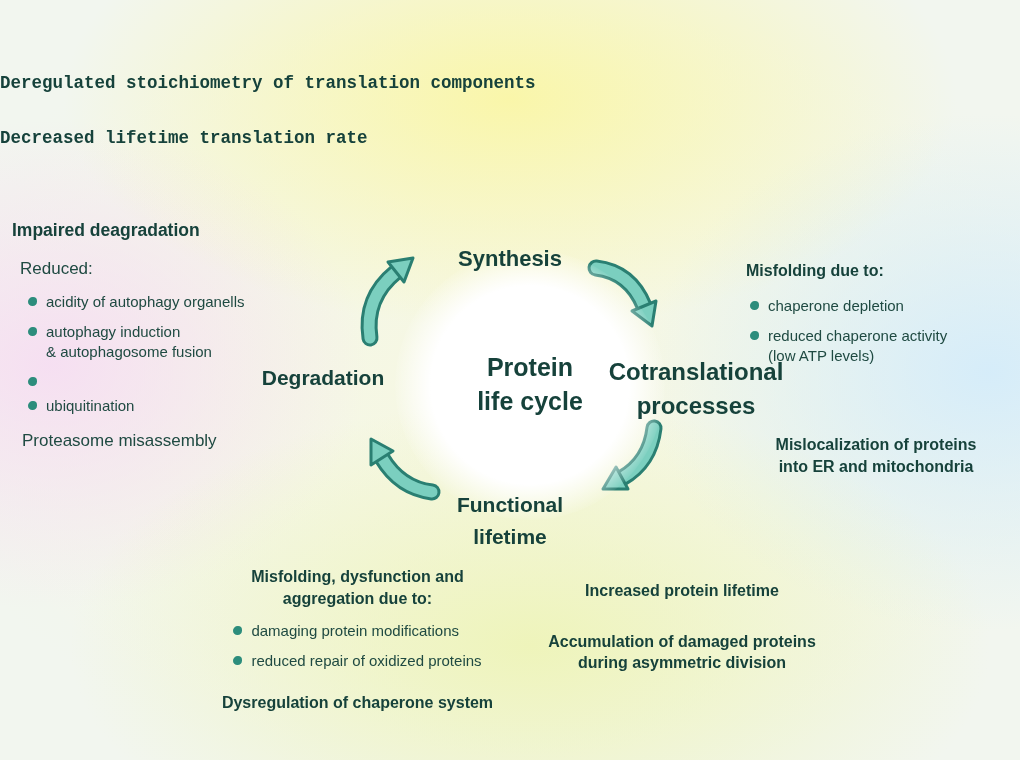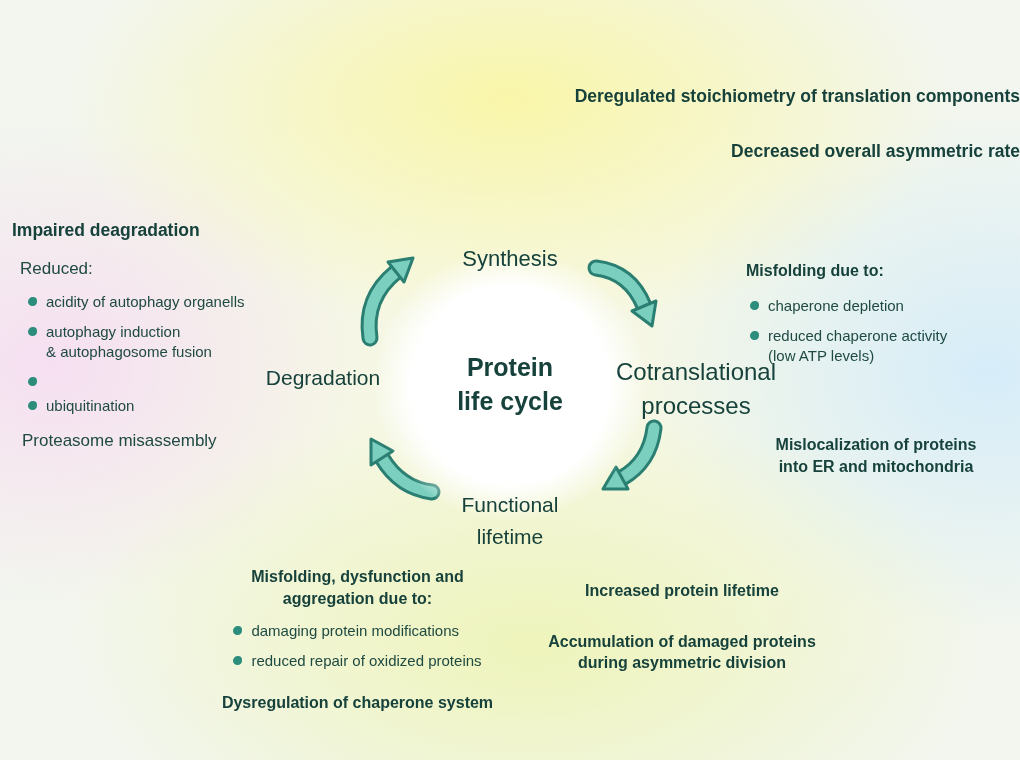--- a/index.html
+++ b/index.html
@@ -19,31 +19,31 @@
       radial-gradient(ellipse 760px 520px at 50% 50%, rgba(250,249,214,0.55), rgba(250,249,214,0) 80%),
       #f2f6ef;
   }
   .abs { position:absolute; }
   .pre { white-space:pre-line; }
   .center-text { text-align:center; }
 
   .heading  { font-weight:bold; font-size:16px; color:var(--text-dark,#16423b); line-height:1.35; }
   .body-txt { font-size:15px; color:var(--text-body,#1f4a42); line-height:1.35; }
 
-  .top-issues { top:85px; left:0; width:100%; text-align:right; }
+  .top-issues { top:72px; left:0; width:100%; text-align:left;font-family:Liberation Mono, monospace; }
   .top-issues .line { margin-bottom:31px; font-size:17.5px; }
 
-  .stage-label { font-weight:normal; color:var(--text-dark,#16423b); }
+  .stage-label { font-weight:bold; color:var(--text-dark,#16423b); }
   .stage-synthesis   { top:246px; left:0; width:1020px; text-align:center; font-size:22px; }
   .stage-cotrans     { top:355px; left:596px; width:200px; text-align:center; font-size:24px; line-height:1.4; }
   .stage-functional  { top:489px; left:0; width:1020px; text-align:center; font-size:21px; line-height:1.5; }
   .stage-degradation { top:366px; left:233px; width:180px; text-align:center; font-size:21px; }
 
   .center-glow {
-    top:250px; left:375px; width:270px; height:270px; border-radius:50%;
+    top:250px; left:395px; width:270px; height:270px; border-radius:50%;
     background:radial-gradient(circle, #ffffff 52%, rgba(255,255,255,0) 72%);
     display:flex; align-items:center; justify-content:center;
   }
   .center-title {
     font-weight:bold; font-size:25px; line-height:1.35; text-align:center;
     color:var(--text-dark,#16423b);
   }
 
   .left-panel { top:219px; left:12px; width:268px; }
   .left-panel .sub { font-size:17px; margin:15px 0 11px 8px; }
@@ -100,21 +100,21 @@
     </g>
   </svg>
 
   <div class="abs center-glow">
     <div class="center-title pre">Protein
 life cycle</div>
   </div>
 
   <div class="abs top-issues">
     <div class="line heading">Deregulated stoichiometry of translation components</div>
-    <div class="line heading">Decreased overall asymmetric rate</div>
+    <div class="line heading">Decreased lifetime translation rate</div>
   </div>
 
   <div class="abs stage-label stage-synthesis">Synthesis</div>
   <div class="abs stage-label stage-cotrans pre">Cotranslational
 processes</div>
   <div class="abs stage-label stage-functional pre">Functional
 lifetime</div>
   <div class="abs stage-label stage-degradation">Degradation</div>
 
   <div class="abs left-panel">

